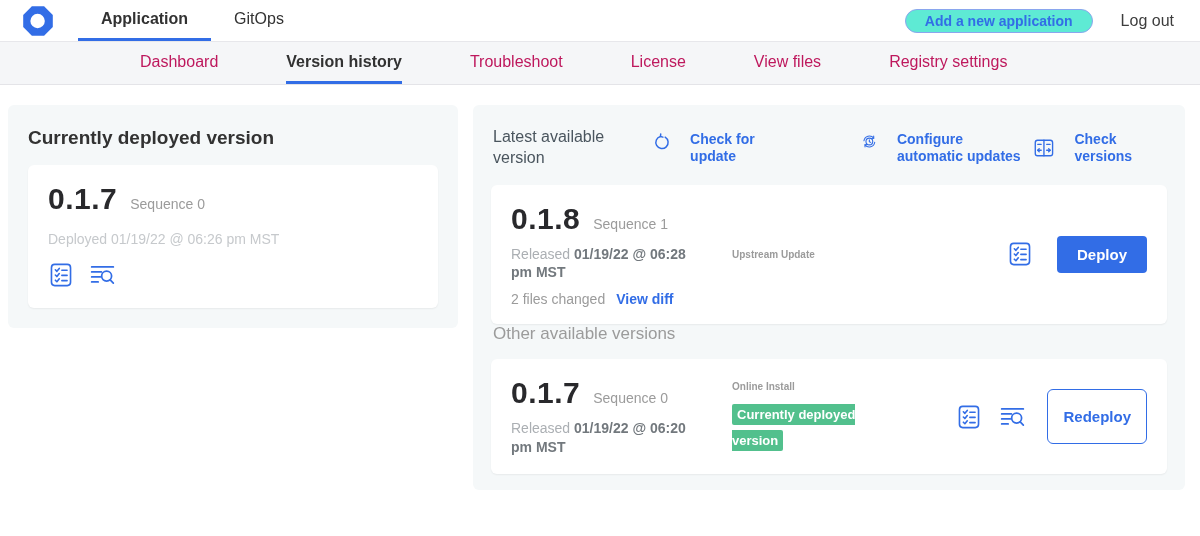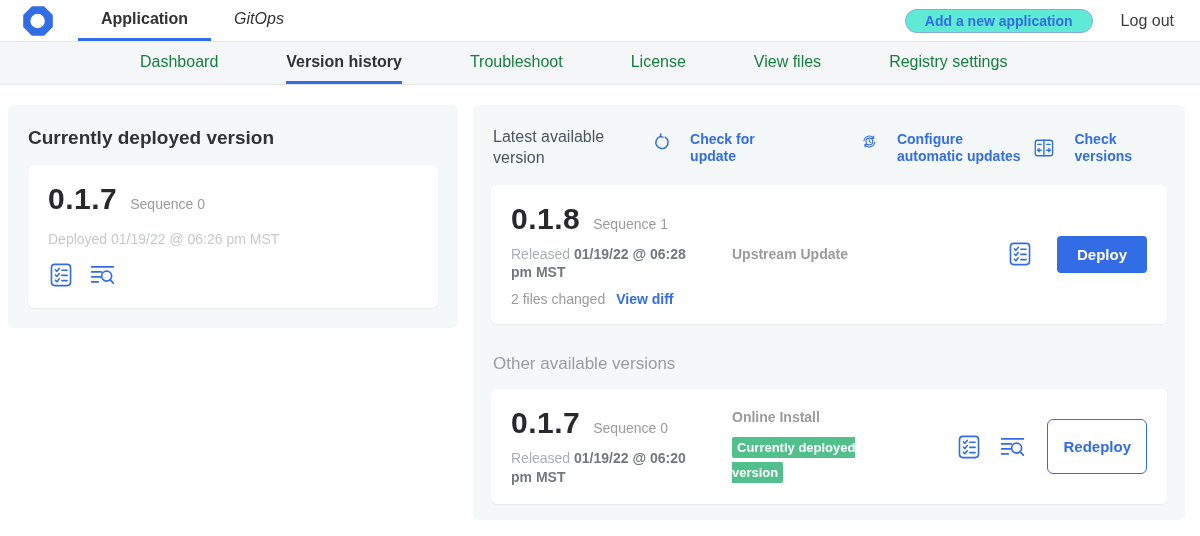--- a/index.html
+++ b/index.html
@@ -13,29 +13,29 @@
     --accent:#326de6; --green:#52c08d; --muted:#9b9b9b;
     --light:#c3c7ca; --slate:#4a555e; --panel:#f5f8f9;
   }
   svg { display:block; }
 
   
   .topbar { height:42px; display:flex; align-items:stretch; border-bottom:1px solid #e7e7eb; padding:0 26px 0 20px; background:#fff; }
   .logo-wrap { display:flex; align-items:center; margin-right:22px; }
   .top-tabs { display:flex; align-items:stretch; }
   .top-tab { display:flex; align-items:center; padding:0 23px; font-size:16px; font-weight:bold; color:#323232; cursor:pointer; border-bottom:3px solid transparent; }
-  .top-tab.inactive { font-weight:normal;font-style:italic; }
+  .top-tab.inactive { font-weight:normal; }
   .top-tab.active { border-bottom-color:var(--accent); }
   .topbar-right { margin-left:auto; display:flex; align-items:center; gap:28px; }
   .add-app-btn { border:1px solid #8aa6ee; color:var(--accent); font-weight:bold; font-size:14px; border-radius:18px; padding:3px 19px; background:#5eead4; cursor:pointer; font-family:inherit; }
   .logout { font-size:16px; color:#3d3d3d; cursor:pointer; }
 
   
   .subnav { height:43px; background:#f5f6f8; border-bottom:1px solid #e4e4e8; display:flex; align-items:stretch; padding-left:140px; gap:68px; }
-  .subnav-item { display:flex; align-items:center; font-size:16px; color:#15803d; border-bottom:3px solid transparent; cursor:pointer; white-space:nowrap; }
+  .subnav-item { display:flex; align-items:center; font-size:16px; color:#be185d; border-bottom:3px solid transparent; cursor:pointer; white-space:nowrap; }
   .subnav-item.active { color:#323232; font-weight:bold; border-bottom-color:var(--accent); }
 
   
   .main { display:flex; align-items:flex-start; padding:20px 15px 0 8px; gap:15px; }
 
   .left-panel { width:450px; background:var(--panel); border-radius:6px; padding:22px 20px 20px; }
   .panel-title { font-size:19px; font-weight:bold; color:#323232; margin-bottom:16px; }
   .deployed-card { background:#fff; border-radius:6px; box-shadow:0 1px 2px rgba(0,0,0,.06); padding:17px 20px 20px; }
   .version-row { display:flex; align-items:baseline; gap:13px; }
   .version-number { font-size:30px; font-weight:bold; color:#29292c; letter-spacing:.5px; }
@@ -56,27 +56,27 @@
   .version-card { background:#fff; border-radius:6px; box-shadow:0 1px 2px rgba(0,0,0,.06); padding:17px 20px; display:flex; align-items:center; }
   .card-latest { margin-top:16px; }
   .card-other { margin-top:15px; }
   .vc-col1 { width:194px; flex:none; }
   .released { font-size:14px; margin-top:9px; line-height:1.35; }
   .released .pre { color:#abafb3; }
   .released .date { color:#72787d; font-weight:bold; }
   .files-row { margin-top:9px; font-size:14px; color:var(--muted); display:flex; gap:11px; align-items:baseline; }
   .view-diff { color:var(--accent); font-weight:bold; cursor:pointer; }
   .vc-col2 { flex:1; padding-left:27px; }
-  .source { font-size:14px; color:var(--muted); font-weight:bold; }
+  .source { font-size:10px; color:var(--muted); font-weight:bold; }
   .badge-wrap { width:142px; margin-top:9px; line-height:1.6; }
   .badge { background:var(--green); color:#fff; font-size:13px; font-weight:bold; padding:3px 5px; border-radius:2px; }
   .vc-col3 { display:flex; align-items:center; gap:17px; flex:none; }
   .btn-primary { background:var(--accent); color:#fff; font-size:15px; font-weight:bold; border:none; border-radius:4px; padding:10px 20px; cursor:pointer; margin-left:7px; font-family:inherit; }
   .btn-outline { background:#fff; color:var(--accent); font-size:15px; font-weight:bold; border:1px solid var(--accent); border-radius:6px; padding:18px 15px; cursor:pointer; margin-left:4px; font-family:inherit; }
-  .other-heading { font-size:17px; color:var(--muted); margin-top:30px; padding-left:2px; }
+  .other-heading { font-size:17px; color:var(--muted); padding-left:2px; }
 
   .stroke-ic { stroke:var(--accent); fill:none; stroke-linecap:round; stroke-linejoin:round; }
 </style>
 </head>
 <body>
 
 <header class="topbar">
   <div class="logo-wrap">
     <svg width="36" height="36" viewBox="0 0 36 36">
       <polygon points="32.8,24.1 24.1,32.8 11.9,32.8 3.2,24.1 3.2,11.9 11.9,3.2 24.1,3.2 32.8,11.9" fill="#326de6"></polygon>

